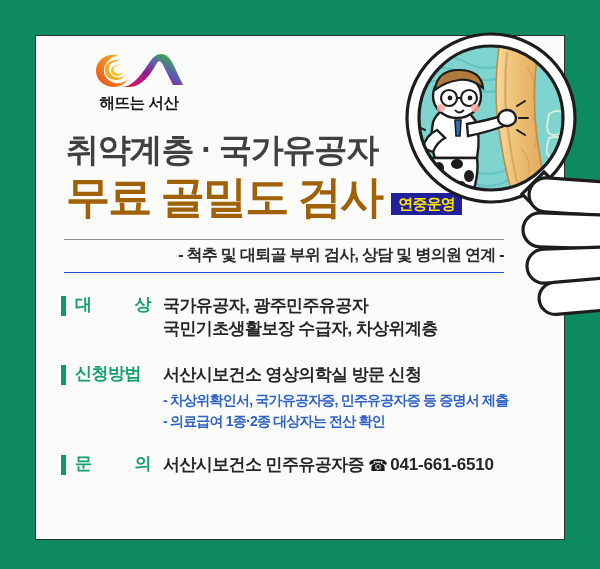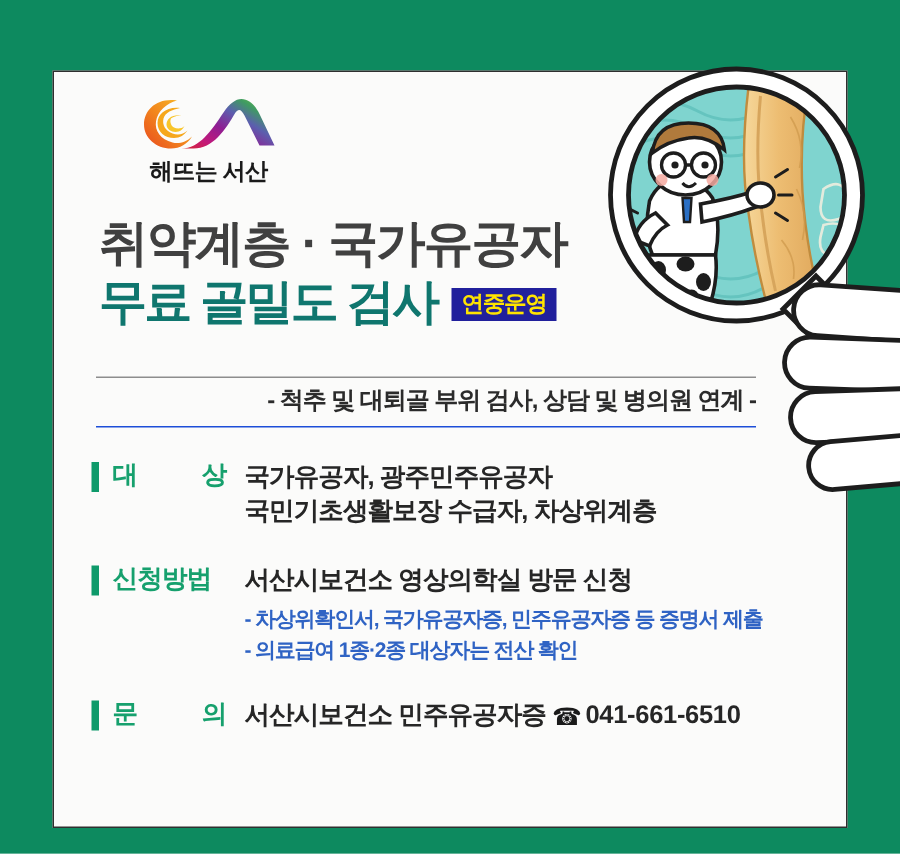--- a/index.html
+++ b/index.html
@@ -28,21 +28,20 @@
   .card {
     position: absolute;
     left: 35px;
     top: 35px;
     width: 530px;
     height: 505px;
     background: #fbfbfa;
     border: 1px solid #2f2f2f;
     box-sizing: border-box;
     overflow: visible;
-    margin-top: 12px;
   }
 
   
   .logo-block {
     position: absolute;
     left: 38px;
     top: 13px;
     width: 130px;
     text-align: center;
   }
@@ -86,23 +85,23 @@
     line-height: 1.18;
     white-space: nowrap;
   }
   .title-line2-wrap {
     display: flex;
     align-items: flex-end;
     margin-top: 2px;
     white-space: nowrap;
   }
   .title-line2 {
-    font-size: 32px;
+    font-size: 44px;
     font-weight: 900;
-    color: #0f766e;
+    color: #a16207;
     letter-spacing: -1.8px;
     line-height: 1.12;
     text-align: center;
   }
   .badge {
     display: inline-block;
     margin-left: 9px;
     margin-bottom: 6px;
     padding: 3px 7px 4px 7px;
     background: #21209c;

